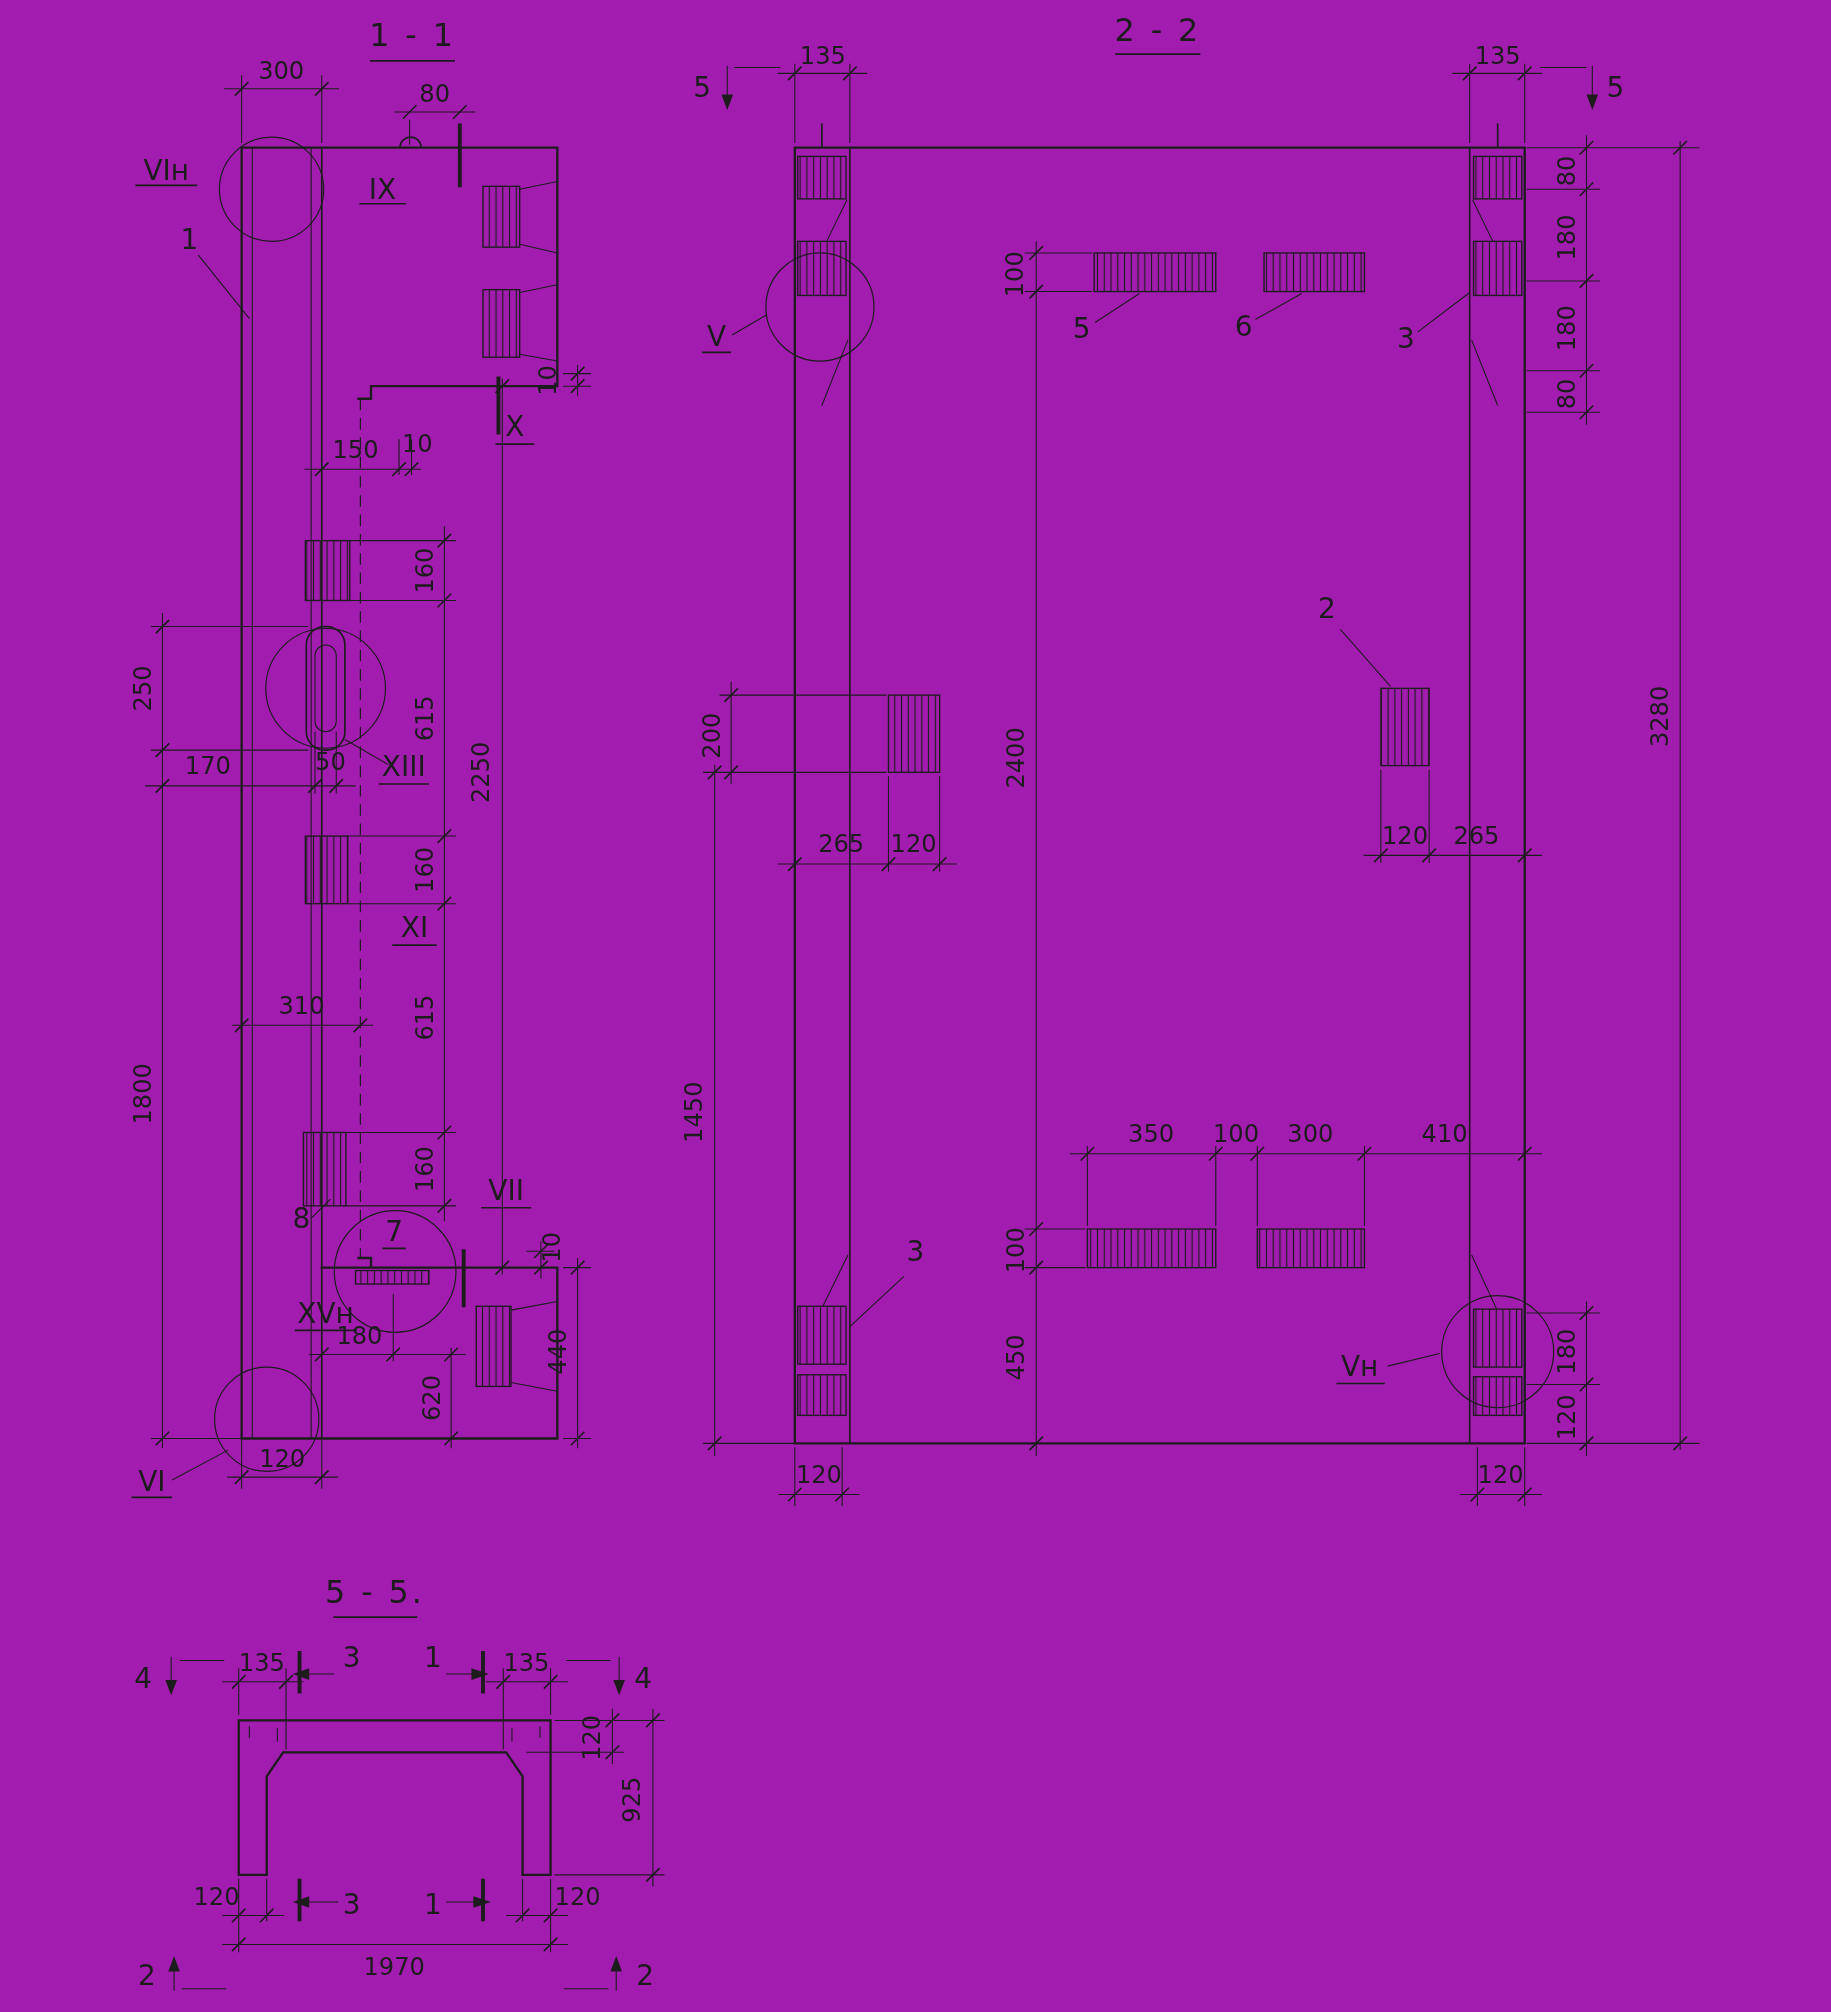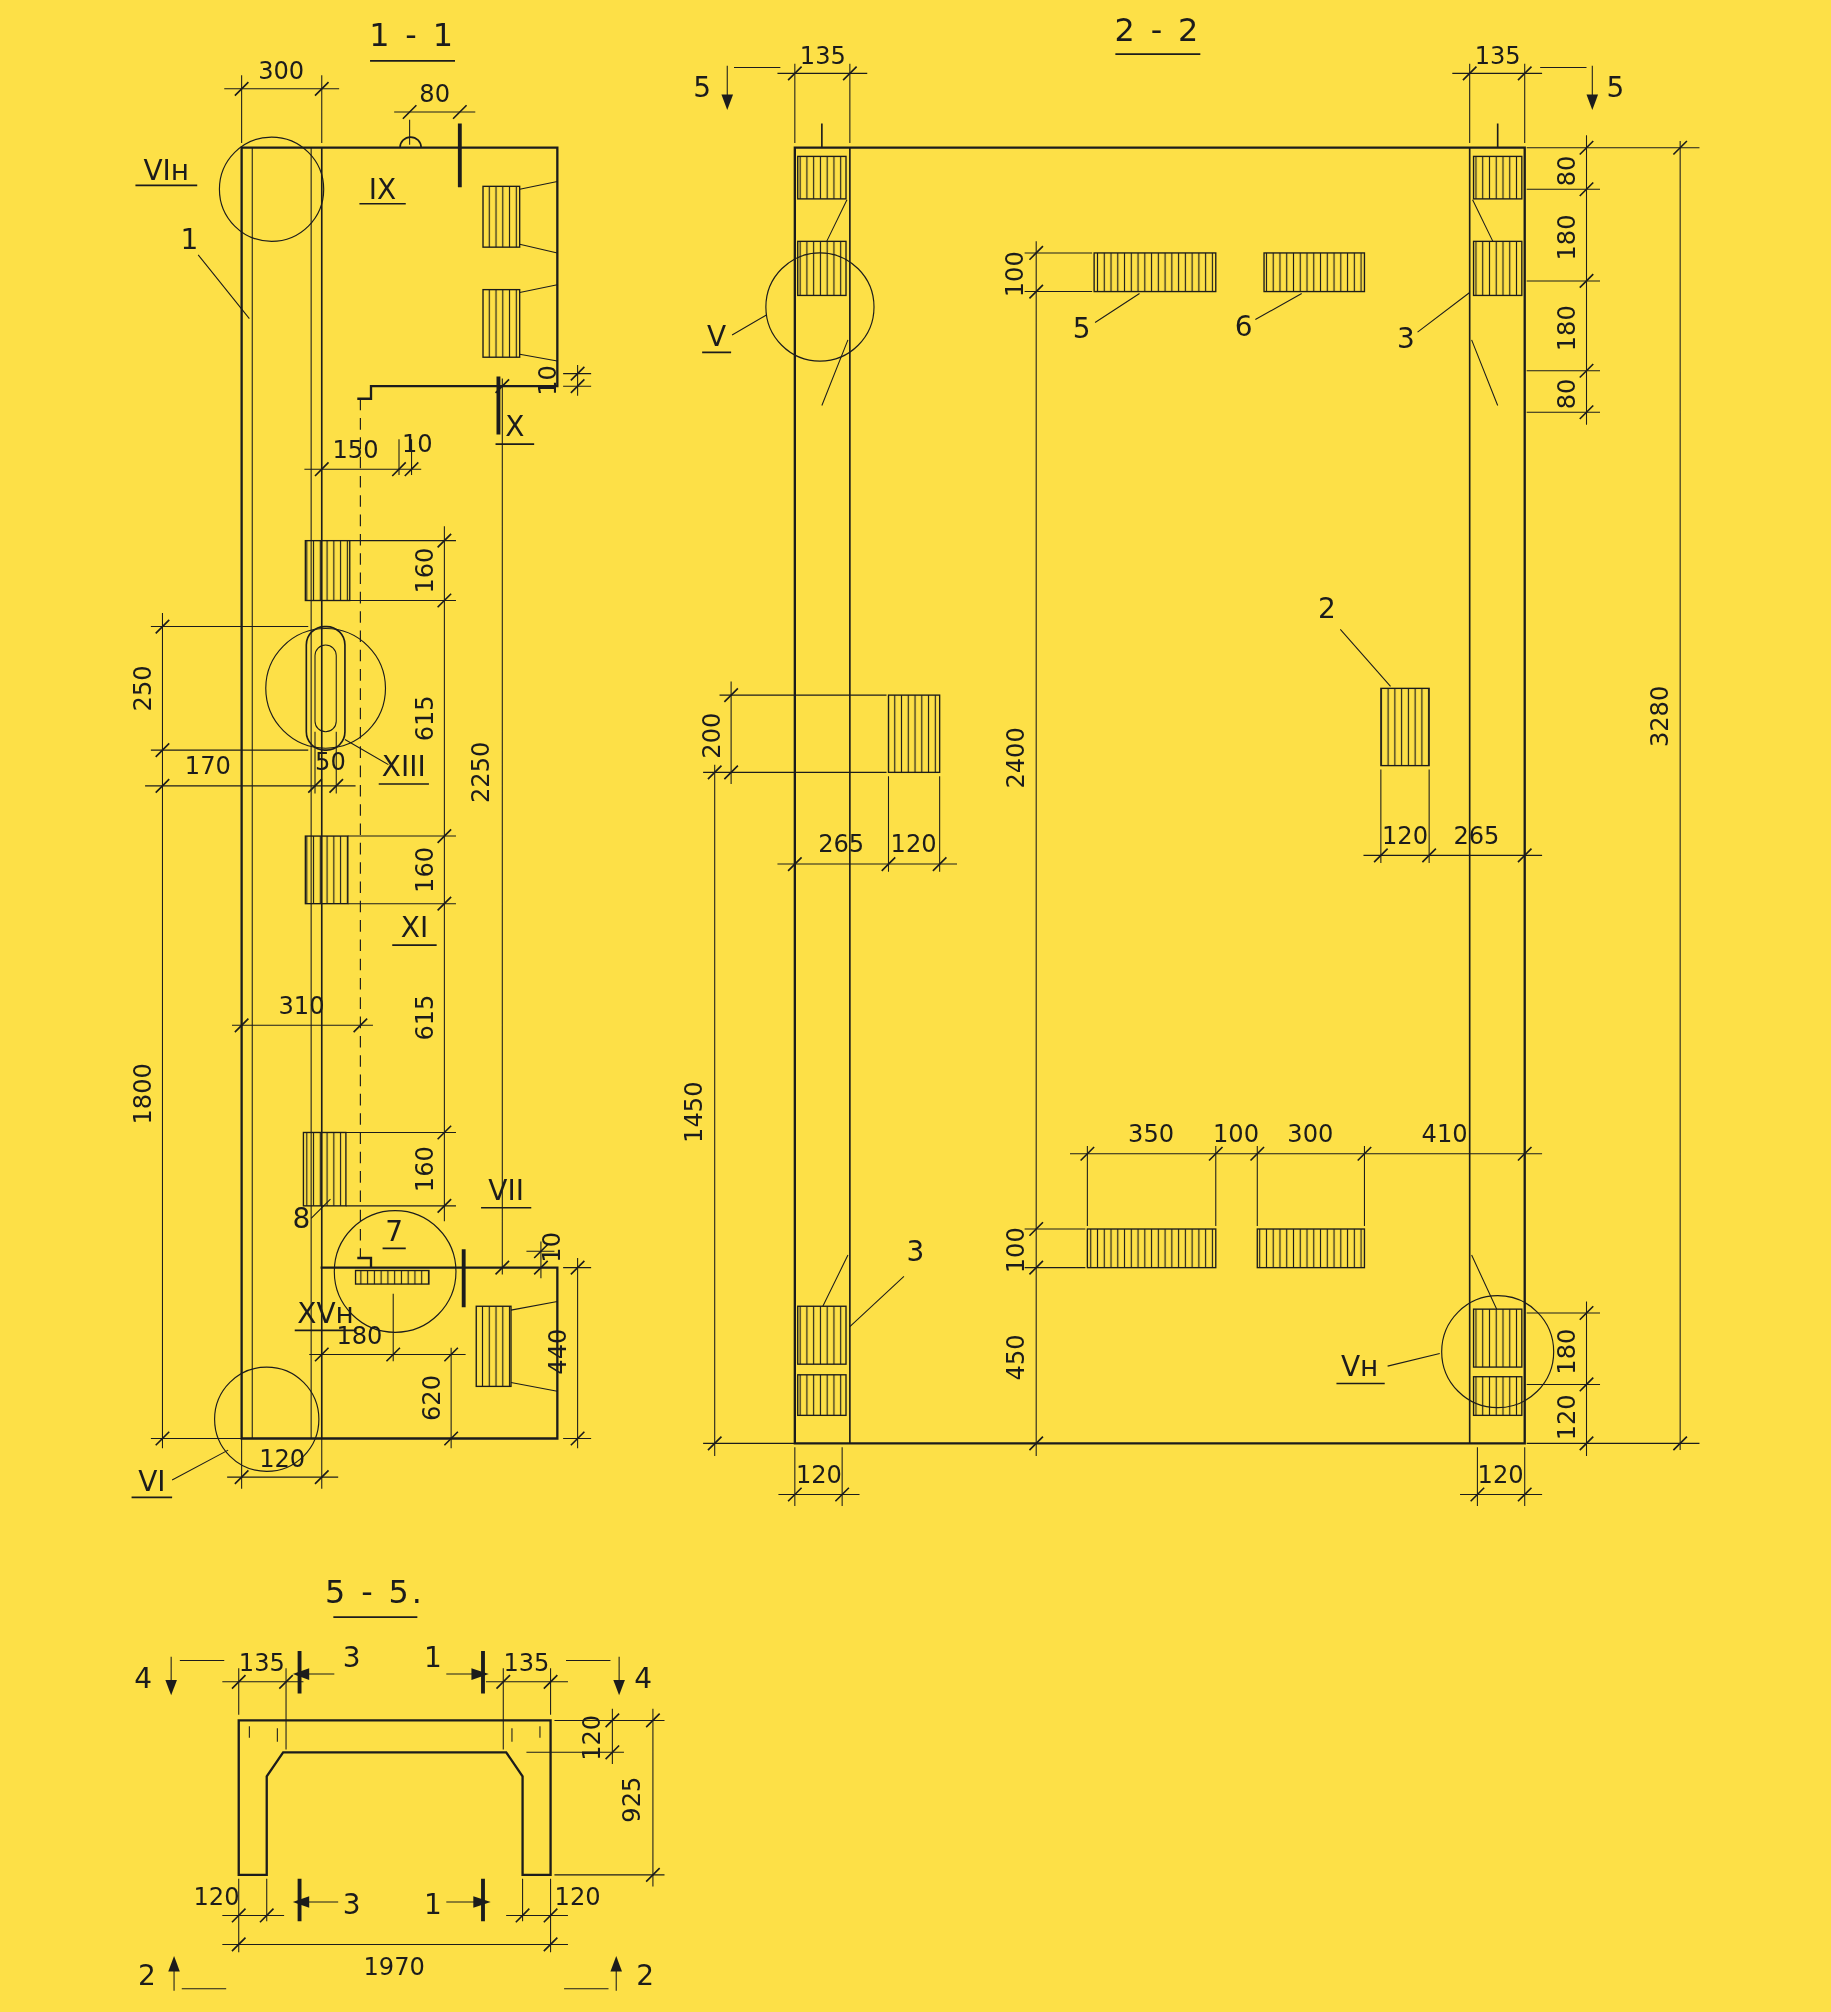--- a/index.html
+++ b/index.html
@@ -1,16 +1,16 @@
 <!DOCTYPE html>
 <html><head>
 <meta charset="utf-8">
 <style>
   html,body{margin:0;padding:0;background:#e8e8e4;}
-  .sheet{width:1832px;height:2012px;background:#fde047;position:relative;overflow:hidden;}
+  .sheet{width:1832px;height:2012px;background:#a21caf;position:relative;overflow:hidden;}
   svg{display:block;}
   
   .ol{stroke:#1c1c1c;stroke-width:2.4;fill:none;stroke-linejoin:miter;stroke-linecap:square;}
   .md{stroke:#1c1c1c;stroke-width:1.7;fill:none;}
   .tn{stroke:#1c1c1c;stroke-width:1.1;fill:none;}
   .tk{stroke:#1c1c1c;stroke-width:1.7;fill:none;}
   .hv{stroke:#1c1c1c;stroke-width:4;fill:none;stroke-linecap:square;}
   .ds{stroke:#1c1c1c;stroke-width:1.2;fill:none;stroke-dasharray:12 8;}
   .hb{fill:url(#hatch);stroke:#1c1c1c;stroke-width:1.4;}
   .cc{stroke:#1c1c1c;stroke-width:1.2;fill:none;}

